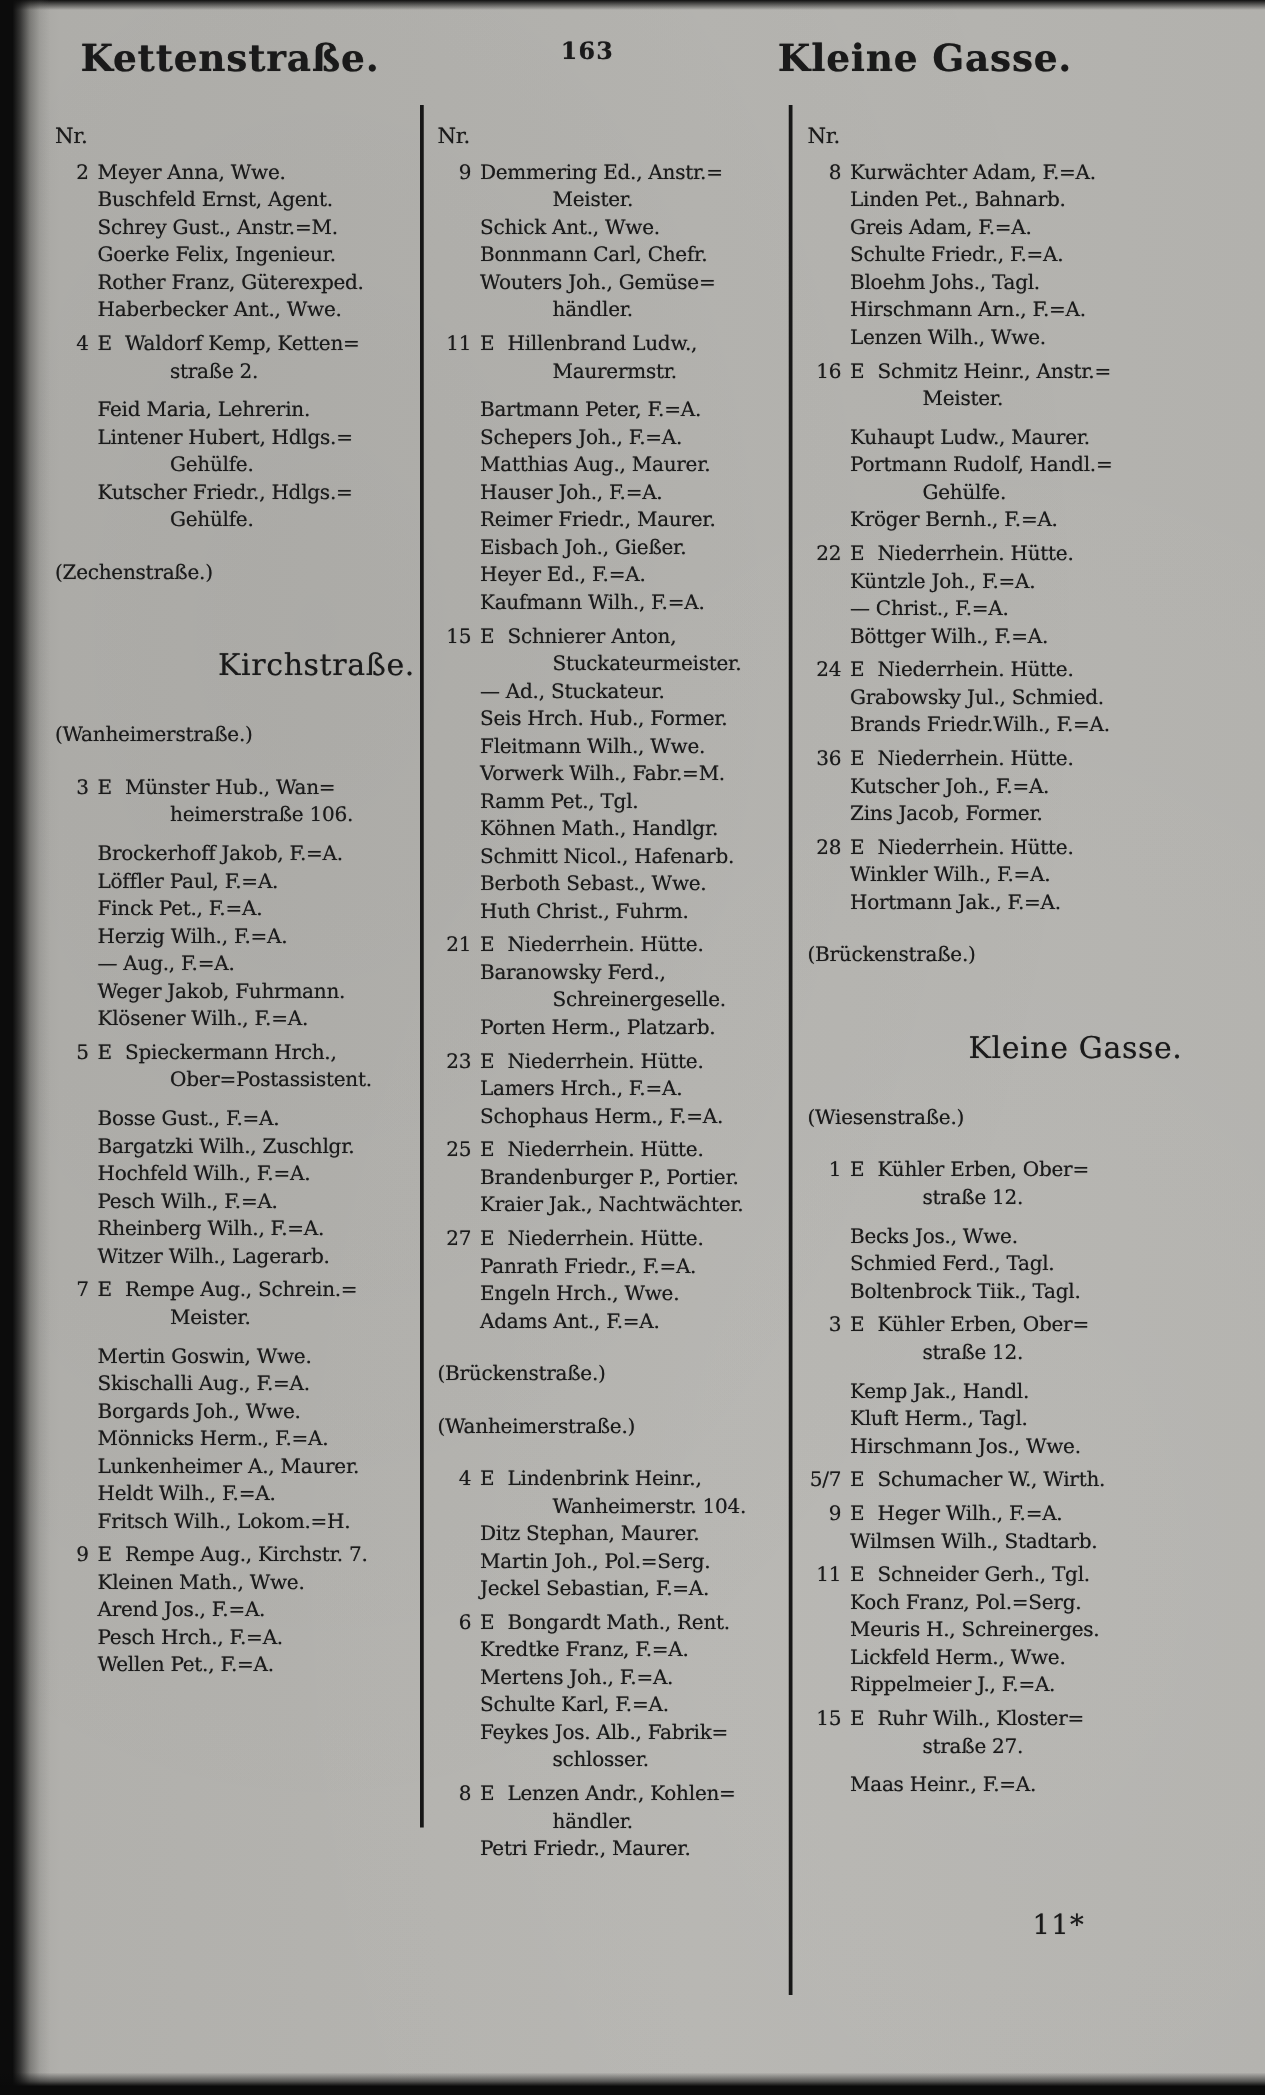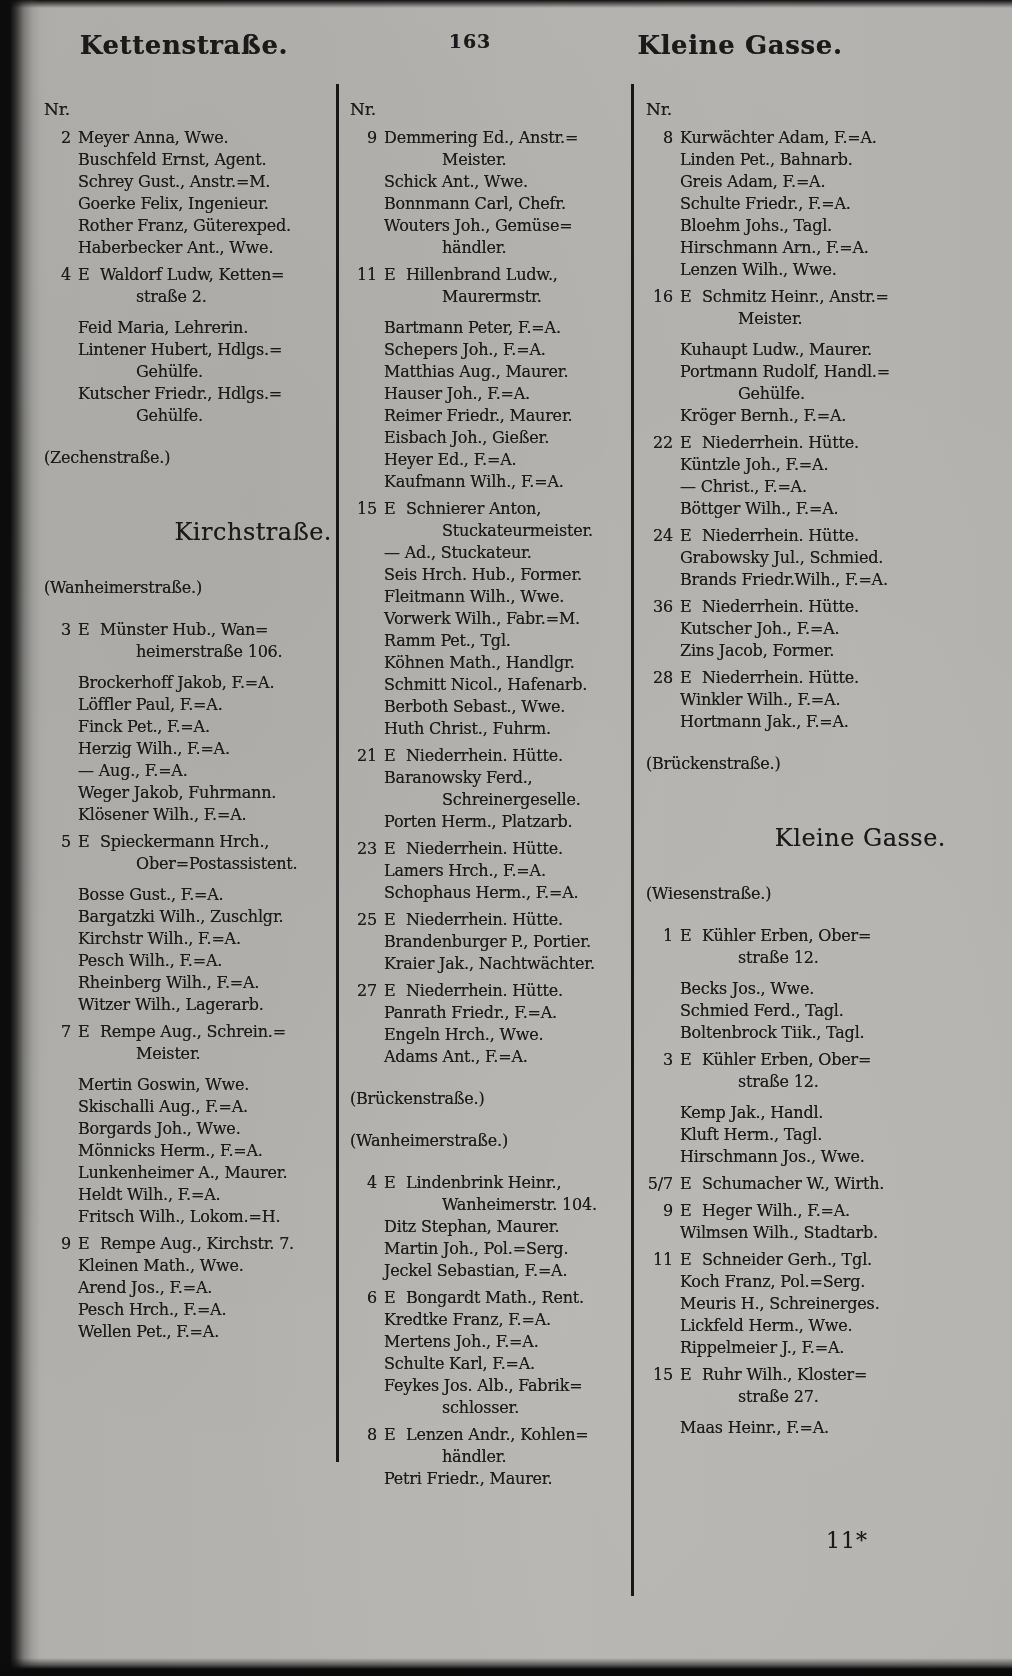--- a/index.html
+++ b/index.html
@@ -11,21 +11,21 @@
       radial-gradient(ellipse at 80% 75%, rgba(255,255,255,0.06), transparent 55%),
       linear-gradient(90deg, #a3a29e 0, #b1b0ac 48px, #b6b5b1 55%, #b2b1ad 100%);
     text-shadow:0 0 .6px rgba(24,24,24,.65);
   }
   .edge-top   { position:absolute; top:0; left:0; right:0; height:8px;
                 background:linear-gradient(180deg, rgba(8,8,8,.95), rgba(8,8,8,0)); }
   .edge-bottom{ position:absolute; bottom:0; left:0; right:0; height:18px;
                 background:linear-gradient(0deg, #0a0a0a 0 7px, rgba(10,10,10,.55) 11px, rgba(10,10,10,0)); }
   .edge-left  { position:absolute; top:0; bottom:0; left:0; width:40px;
                 background:linear-gradient(90deg, #0c0c0c 0 10px, rgba(15,15,15,.75) 16px, rgba(40,40,38,.35) 24px, rgba(90,90,88,.15) 32px, rgba(0,0,0,0) 40px); }
-  .header-title { position:absolute; top:30px; font-weight:bold; font-size:26px; letter-spacing:.6px; }
+  .header-title { position:absolute; top:30px; font-weight:bold; font-size:30px; letter-spacing:.6px; }
   #ht-left  { left:38px;  width:292px; text-align:center; }
   #ht-num   { left:380px; width:180px; text-align:center; font-size:19px; letter-spacing:1px; }
   #ht-right { left:610px; width:260px; text-align:center; }
   .sep { position:absolute; top:84px; width:3px; background:#171717; }
   #sep1 { left:336px; height:1378px; }
   #sep2 { left:631px; height:1512px; }
   .col { position:absolute; top:98px; font-size:16px; line-height:22px; font-weight:normal; letter-spacing:-.2px; }
   #col1 { left:44px;  width:288px; }
   #col2 { left:350px; width:272px; }
   #col3 { left:646px; width:300px; }
@@ -81,21 +81,21 @@
         <span class="num"></span>
         <span class="txt">Rother Franz, Güterexped.</span>
       </div>
       <div class="line">
         <span class="num"></span>
         <span class="txt">Haberbecker Ant., Wwe.</span>
       </div>
       <div class="line owner">
         <span class="num">4</span>
         <span class="e">E</span>
-        <span class="txt">Waldorf Ludw, Ketten=</span>
+        <span class="txt">Waldorf Kemp, Ketten=</span>
       </div>
       <div class="line cont">straße 2.</div>
       <div class="line gap">
         <span class="num"></span>
         <span class="txt">Feid Maria, Lehrerin.</span>
       </div>
       <div class="line">
         <span class="num"></span>
         <span class="txt">Lintener Hubert, Hdlgs.=</span>
       </div>
@@ -151,21 +151,21 @@
       <div class="line gap">
         <span class="num"></span>
         <span class="txt">Bosse Gust., F.=A.</span>
       </div>
       <div class="line">
         <span class="num"></span>
         <span class="txt">Bargatzki Wilh., Zuschlgr.</span>
       </div>
       <div class="line">
         <span class="num"></span>
-        <span class="txt">Kirchstr Wilh., F.=A.</span>
+        <span class="txt">Hochfeld Wilh., F.=A.</span>
       </div>
       <div class="line">
         <span class="num"></span>
         <span class="txt">Pesch Wilh., F.=A.</span>
       </div>
       <div class="line">
         <span class="num"></span>
         <span class="txt">Rheinberg Wilh., F.=A.</span>
       </div>
       <div class="line">

